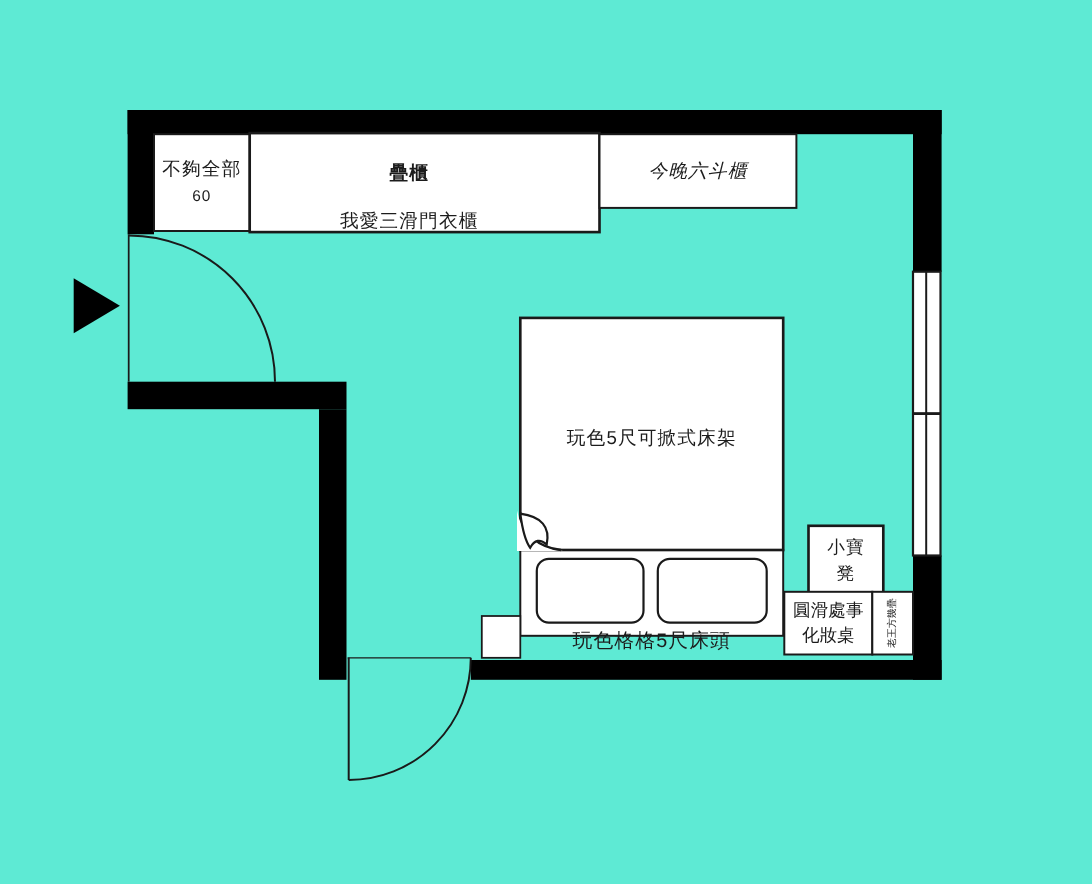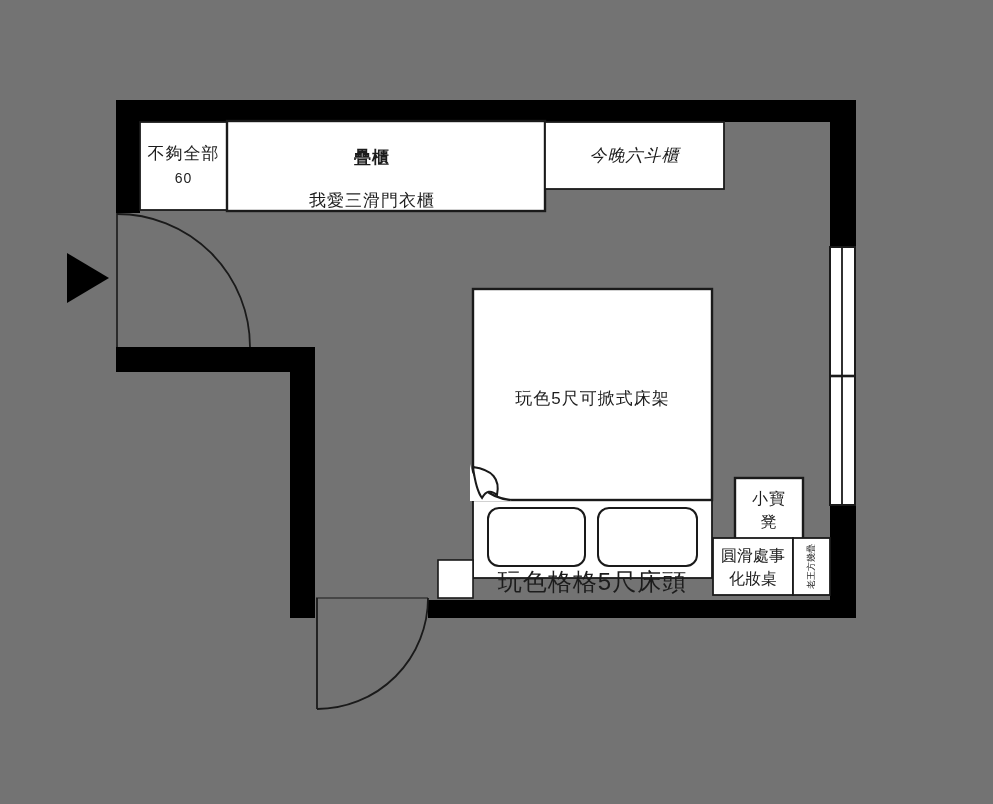--- a/index.html
+++ b/index.html
@@ -1,19 +1,19 @@
 <!DOCTYPE html>
 <html><head>
 <meta charset="utf-8">
 <style>
   html,body{margin:0;padding:0;background:#ffffff;}
   .canvas{
     position:relative;
     width:993px;height:804px;
-    background:#737373;
+    background:#5eead4;
     font-family:"Liberation Sans","DejaVu Sans",sans-serif;
     color:#111111;
     overflow:hidden;
   }
   svg{position:absolute;left:0;top:0;}
   .label{
     position:absolute;
     display:flex;flex-direction:column;
     align-items:center;justify-content:center;
     text-align:center;
@@ -21,21 +21,21 @@
     letter-spacing:1px;
   }
   .l1{font-size:17px;line-height:24px;white-space:nowrap;}
   .l2{font-size:17px;line-height:24px;white-space:nowrap;}
   .bold{font-weight:bold;}
   .num{font-size:14px;line-height:24px;}
   .label-closet{left:140px;top:122px;width:87px;height:88px;}
   .label-wardrobe{left:227px;top:121px;width:290px;height:116px;gap:19px;}
   .label-dresser{left:545px;top:122px;width:179px;height:67px;font-style:italic;}
   .label-bed{left:473px;top:289px;width:239px;height:211px;padding-top:8px;box-sizing:border-box;}
-  .label-headboard{left:473px;top:570px;width:239px;height:24px;font-size:24px;line-height:24px;white-space:nowrap;}
+  .label-headboard{left:473px;top:570px;width:239px;height:24px;font-size:18px;line-height:24px;white-space:nowrap;}
   .label-stool{left:735px;top:478px;width:68px;height:63px;}
   .label-stool .l1,.label-stool .l2{font-size:16px;line-height:23px;}
   .label-vanity{left:713px;top:538px;width:80px;height:57px;}
   .label-vanity .l1,.label-vanity .l2{font-size:16px;line-height:23px;letter-spacing:0;text-align:center;}
   .label-sidetable{
     left:783px;top:560px;width:57px;height:13px;
     font-size:9px;line-height:13px;letter-spacing:0;
     transform:rotate(-90deg);
     white-space:nowrap;
     justify-content:center;

